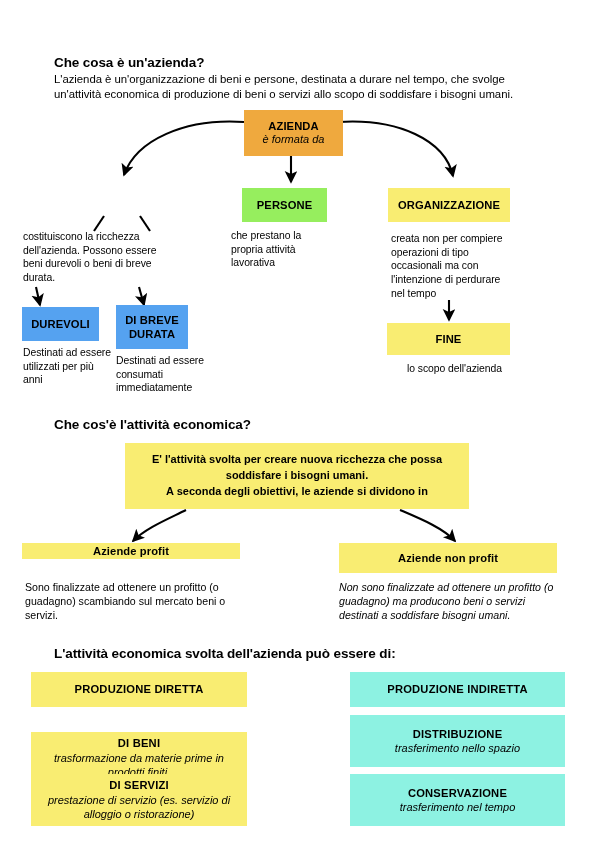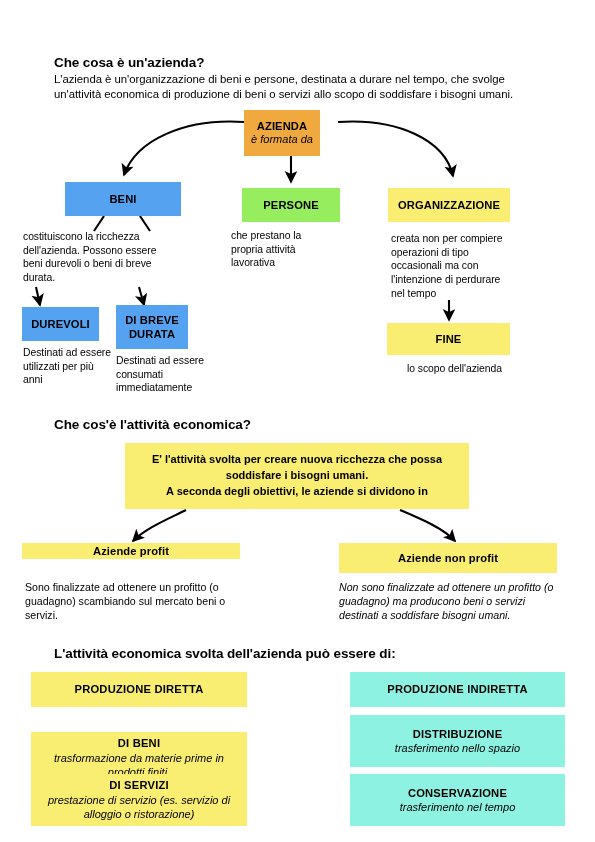--- a/index.html
+++ b/index.html
@@ -139,41 +139,38 @@
       <path d="M186,510 C168,519 146,528 133,541"></path>
 
       <path d="M400,510 C421,519 443,528 455,541"></path>
     </g>
   </svg>
 
   <div class="abs sec-title" style="left:54px; top:55px; width:480px;">Che cosa è un'azienda?</div>
 
   <div class="abs body-para" style="left:54px; top:72px; width:482px;">L'azienda è un'organizzazione di beni e persone, destinata a durare nel tempo, che svolge un'attività economica di produzione di beni o servizi allo scopo di soddisfare i bisogni umani.</div>
 
-  <div class="abs box c-orange" style="left:244px; top:110px; width:76px; height:46px;">
+  <div class="abs box c-orange" style="left:244px; top:110px; width:99px; height:46px;">
     <div class="b-title">AZIENDA</div>
     <div class="b-sub">è formata da</div>
   </div>
 
-  <div class="abs box c-blue" style="left:65px; top:182px; width:116px; height:34px;">
-    <div class="b-title">BENI</div>
-  </div>
   <div class="abs caption" style="left:23px; top:230px; width:150px;">costituiscono la ricchezza dell'azienda. Possono essere beni durevoli o beni di breve durata.</div>
 
   <div class="abs box c-blue" style="left:22px; top:307px; width:77px; height:34px;">
     <div class="b-title">DUREVOLI</div>
   </div>
   <div class="abs caption" style="left:23px; top:346px; width:88px;">Destinati ad essere utilizzati per più anni</div>
 
   <div class="abs box c-blue" style="left:116px; top:305px; width:72px; height:44px;">
     <div class="b-title">DI BREVE DURATA</div>
   </div>
   <div class="abs caption" style="left:116px; top:354px; width:96px;">Destinati ad essere consumati immediatamente</div>
 
-  <div class="abs box c-green" style="left:242px; top:188px; width:98px; height:34px;">
+  <div class="abs box c-green" style="left:242px; top:188px; width:85px; height:34px;">
     <div class="b-title">PERSONE</div>
   </div>
   <div class="abs caption" style="left:231px; top:229px; width:96px;">che prestano la propria attività lavorativa</div>
 
   <div class="abs box c-yellow" style="left:388px; top:188px; width:122px; height:34px;">
     <div class="b-title">ORGANIZZAZIONE</div>
   </div>
   <div class="abs caption" style="left:391px; top:232px; width:114px;">creata non per compiere operazioni di tipo occasionali ma con l'intenzione di perdurare nel tempo</div>
 
   <div class="abs box c-yellow" style="left:387px; top:323px; width:123px; height:32px;">

